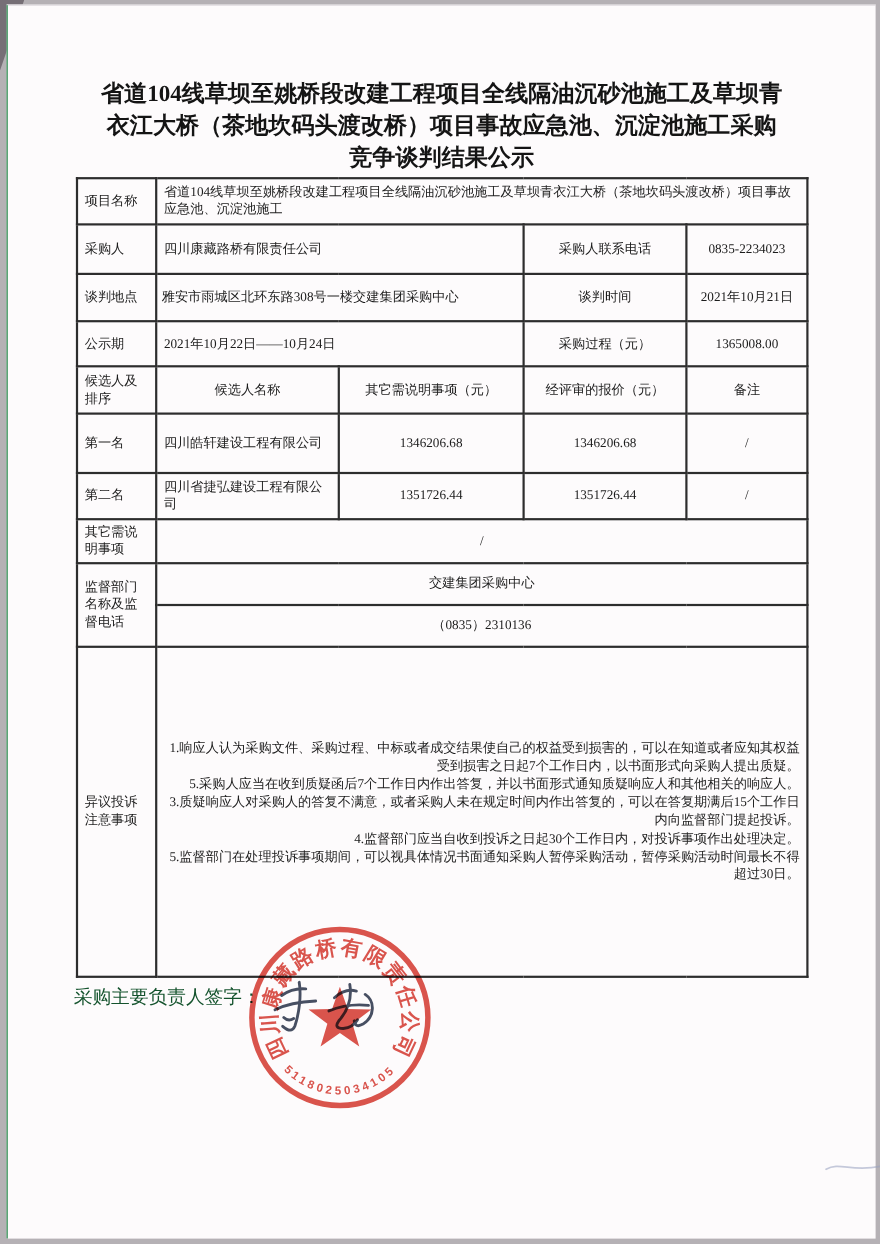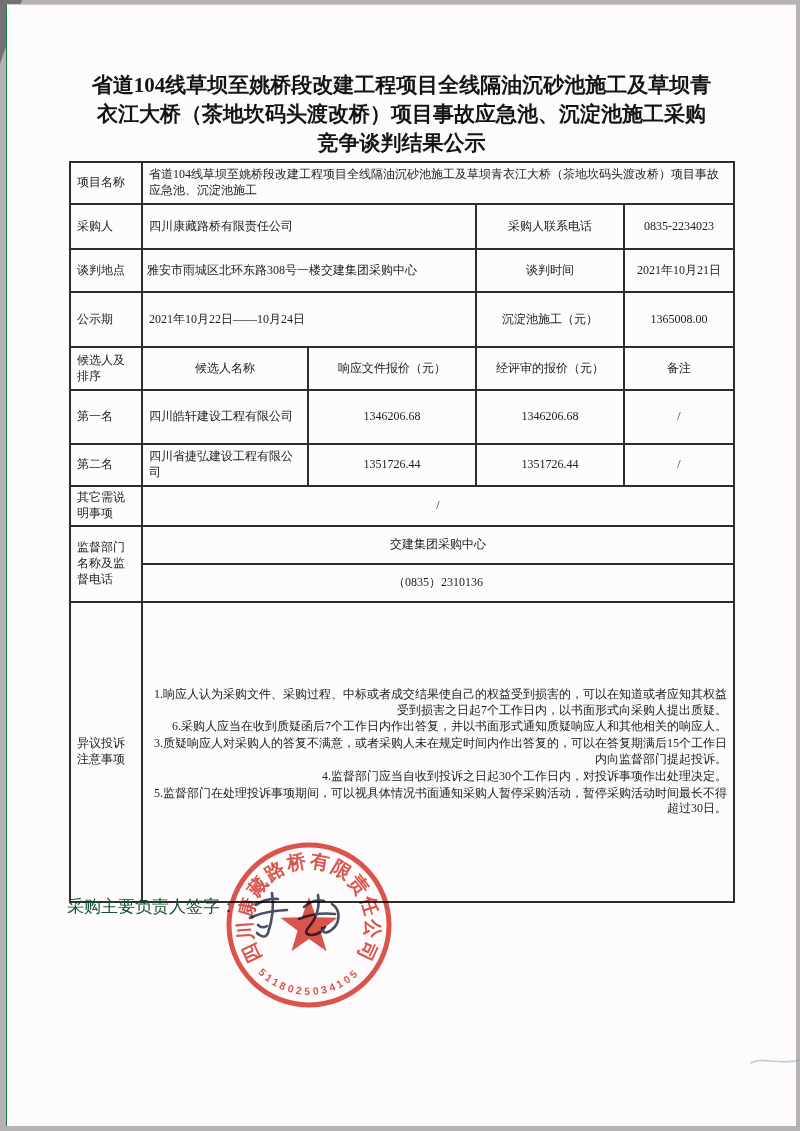--- a/index.html
+++ b/index.html
@@ -82,30 +82,30 @@
       <td class="lft" colspan="2">四川康藏路桥有限责任公司</td>
       <td class="ctr">采购人联系电话</td>
       <td class="ctr">0835-2234023</td>
     </tr>
     <tr style="height:43px">
       <td class="lbl">谈判地点</td>
       <td class="lft" colspan="2" style="padding:2px 4px">雅安市雨城区北环东路308号一楼交建集团采购中心</td>
       <td class="ctr">谈判时间</td>
       <td class="ctr" style="padding:2px 2px">2021年10月21日</td>
     </tr>
-    <tr style="height:55px">
+    <tr style="height:41px">
       <td class="lbl">公示期</td>
       <td class="lft" colspan="2">2021年10月22日——10月24日</td>
-      <td class="ctr">沉淀池施工（元）</td>
+      <td class="ctr">采购过程（元）</td>
       <td class="ctr">1365008.00</td>
     </tr>
     <tr style="height:43px">
       <td class="lbl">候选人及排序</td>
       <td class="ctr">候选人名称</td>
-      <td class="ctr">响应文件报价（元）</td>
+      <td class="ctr">其它需说明事项（元）</td>
       <td class="ctr">经评审的报价（元）</td>
       <td class="ctr">备注</td>
     </tr>
     <tr style="height:54px">
       <td class="lbl">第一名</td>
       <td class="lft">四川皓轩建设工程有限公司</td>
       <td class="ctr">1346206.68</td>
       <td class="ctr">1346206.68</td>
       <td class="ctr">/</td>
     </tr>
@@ -124,21 +124,21 @@
       <td class="lbl" rowspan="2">监督部门名称及监督电话</td>
       <td class="ctr" colspan="4">交建集团采购中心</td>
     </tr>
     <tr style="height:38px">
       <td class="ctr" colspan="4">（0835）2310136</td>
     </tr>
     <tr style="height:300px">
       <td class="lbl">异议投诉注意事项</td>
       <td class="lft complaint-cell" colspan="4">
         <div class="c-item">1.响应人认为采购文件、采购过程、中标或者成交结果使自己的权益受到损害的，可以在知道或者应知其权益受到损害之日起7个工作日内，以书面形式向采购人提出质疑。</div>
-        <div class="c-item">6.采购人应当在收到质疑函后7个工作日内作出答复，并以书面形式通知质疑响应人和其他相关的响应人。</div>
+        <div class="c-item">5.采购人应当在收到质疑函后7个工作日内作出答复，并以书面形式通知质疑响应人和其他相关的响应人。</div>
         <div class="c-item">3.质疑响应人对采购人的答复不满意，或者采购人未在规定时间内作出答复的，可以在答复期满后15个工作日内向监督部门提起投诉。</div>
         <div class="c-item">4.监督部门应当自收到投诉之日起30个工作日内，对投诉事项作出处理决定。</div>
         <div class="c-item">5.监督部门在处理投诉事项期间，可以视具体情况书面通知采购人暂停采购活动，暂停采购活动时间最长不得超过30日。</div>
       </td>
     </tr>
   </tbody>
     </table>
 
   <div class="sig-label">采购主要负责人签字：</div>
 

